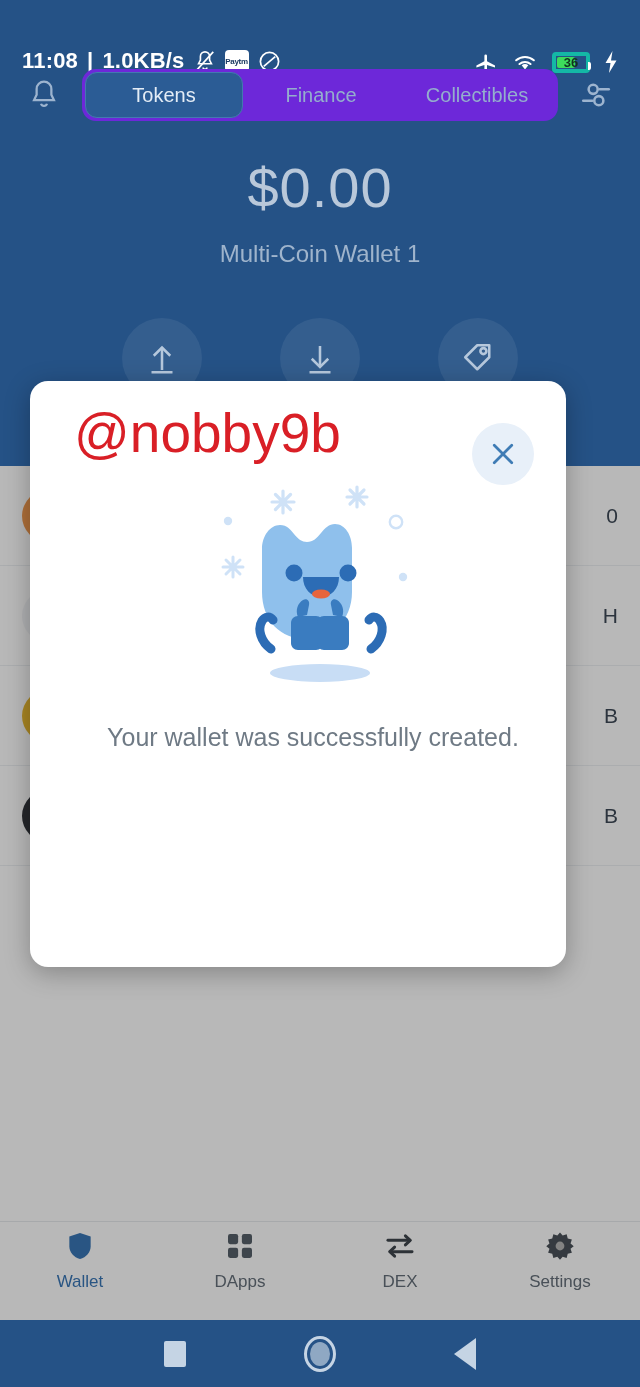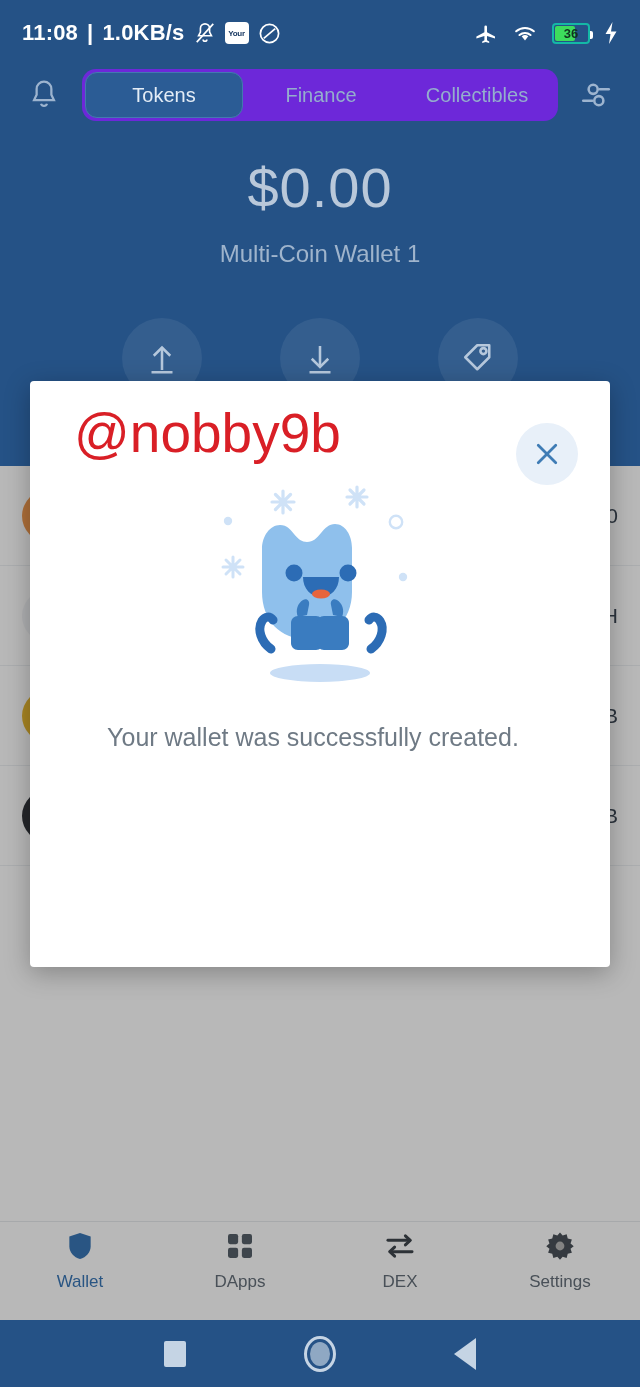--- a/index.html
+++ b/index.html
@@ -17,23 +17,23 @@
 
   
   .app-header-bg {
     position: absolute; left: 0; top: 0;
     width: 640px; height: 466px;
     background: #255286;
   }
 
   
   .status-bar {
-    position: absolute; left: 0; top: 4px;
+    position: absolute; left: 0; top: 16px;
     width: 640px; height: 58px;
-    display: flex; align-items: center;
+    display: flex; align-items: flex-end;
     padding: 0 22px;
     color: #ffffff;
   }
   .status-left {
     display: flex; align-items: center; gap: 9px;
     font-size: 22px; font-weight: bold; letter-spacing: 0.2px;
   }
   .status-right {
     margin-left: auto;
     display: flex; align-items: center; gap: 14px;
@@ -42,21 +42,21 @@
   .paytm-chip {
     width: 24px; height: 22px; border-radius: 4px;
     background: #ffffff; color: #1b3a63;
     font-size: 8px; font-weight: bold;
     display: flex; align-items: center; justify-content: center;
     letter-spacing: -0.3px;
   }
   .battery {
     position: relative;
     width: 38px; height: 21px;
-    border: 2px solid #14b8a6; border-radius: 4px;
+    border: 4px solid #14b8a6; border-radius: 4px;
     display: flex; align-items: center; justify-content: center;
   }
   .battery::after {
     content: ""; position: absolute; right: -5px; top: 6px;
     width: 3px; height: 8px; background: #ffffff; border-radius: 0 2px 2px 0;
   }
   .battery-fill {
     position: absolute; left: 1px; top: 1px; bottom: 1px;
     width: 60%; background: #3ddc5c; border-radius: 2px;
   }
@@ -165,23 +165,23 @@
   
   .scrim {
     position: absolute; left: 0; top: 466px;
     width: 640px; height: 854px;
     background: rgba(40,40,40,0.33);
   }
 
   
   .modal {
     position: absolute; left: 30px; top: 381px;
-    width: 580px; height: 586px;
+    width: 536px; height: 586px;
     background: #ffffff;
-    border-radius: 4px;
+    border-radius: 18px;
     box-shadow: 0 6px 26px rgba(0,0,0,0.28);
     overflow: hidden;
   }
   .watermark {
     position: absolute; left: 44px; top: 22px;
     font-size: 55px; color: #d91f26; line-height: 1.1;
   }
   .close-btn {
     position: absolute; right: 32px; top: 42px;
     width: 62px; height: 62px; border-radius: 50%;
@@ -242,21 +242,21 @@
   <div class="status-bar">
     <div class="status-left">
       <span>11:08</span>
       <span>|</span>
       <span>1.0KB/s</span>
       <svg class="sb-icon" width="22" height="24" viewBox="0 0 24 24">
         <path d="M12 2a5 5 0 00-5 5v4l-2 4h14l-2-4V7a5 5 0 00-5-5z" fill="none" stroke="#ffffff" stroke-width="1.8"></path>
         <path d="M10 19a2 2 0 004 0" fill="none" stroke="#ffffff" stroke-width="1.8"></path>
         <line x1="3" y1="22" x2="21" y2="2" stroke="#ffffff" stroke-width="1.8"></line>
       </svg>
-      <span class="paytm-chip">Your</span>
+      <span class="paytm-chip">Paytm</span>
       <svg class="sb-icon" width="23" height="23" viewBox="0 0 24 24">
         <circle cx="12" cy="12" r="9.5" fill="none" stroke="#ffffff" stroke-width="1.8"></circle>
         <line x1="6" y1="17" x2="18" y2="7" stroke="#ffffff" stroke-width="1.8"></line>
       </svg>
     </div>
     <div class="status-right">
       <svg class="sb-icon" width="24" height="24" viewBox="0 0 24 24">
         <path d="M21 15.5l-8-4.2V5.8a1.3 1.3 0 00-2.6 0v5.5l-8 4.2v2l8-2.4v4.1l-2.2 1.4v1.3l3.5-.9 3.5.9v-1.3L13 19.2v-4.1l8 2.4z" fill="#ffffff"></path>
       </svg>
       <svg class="sb-icon" width="26" height="22" viewBox="0 0 26 22">

